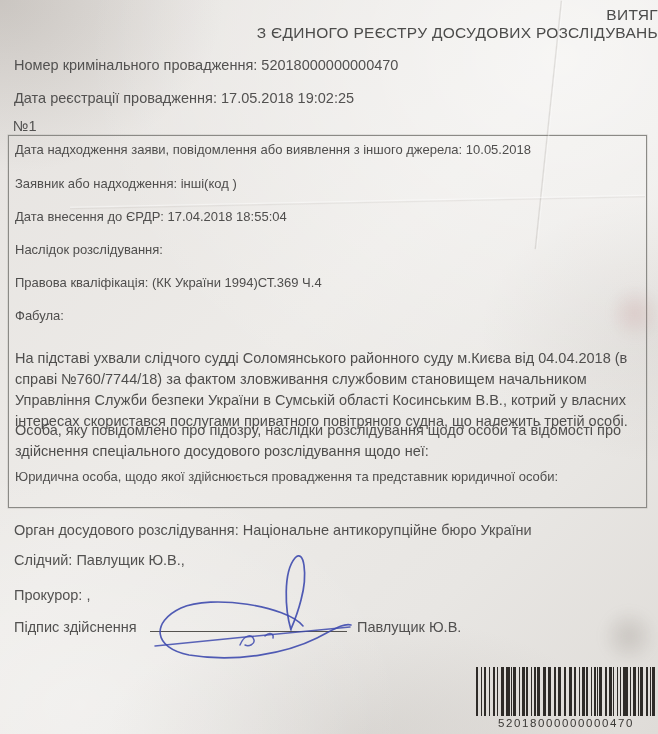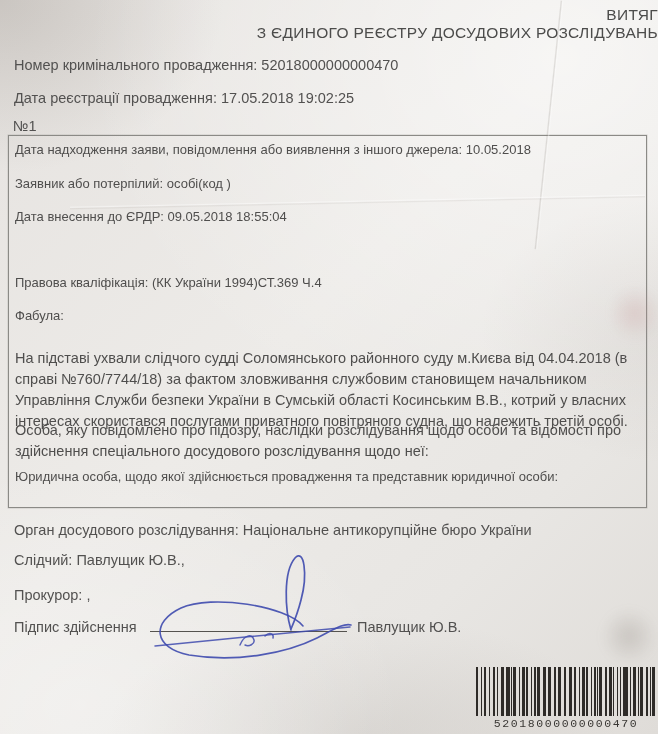--- a/index.html
+++ b/index.html
@@ -36,40 +36,41 @@
     background:radial-gradient(circle,rgba(196,148,148,.28),transparent 70%);}
   .smudge.gray{left:600px;top:608px;width:58px;height:56px;
     background:radial-gradient(circle,rgba(118,108,100,.22),transparent 70%);}
   .sig-underline{position:absolute;left:150px;top:631px;width:197px;border-top:1.6px solid #55534f;}
   .sig-svg{position:absolute;left:145px;top:548px;width:225px;height:118px;pointer-events:none;}
   .sig-svg path{fill:none;stroke-linecap:round;stroke-linejoin:round;}
   .barcode{position:absolute;left:476px;top:667px;width:180px;height:63px;text-align:center;}
   .barcode-bars{display:flex;width:180px;height:49px;overflow:hidden;}
   .barcode-bars i{flex:none;height:100%;background:#2e2b28;}
   .barcode-bars b{flex:none;height:100%;}
-  .barcode-number{display:block;margin-top:1px;font-family:Liberation Mono, monospace;
+  .barcode-number{display:block;margin-top:1px;font-family:Liberation Sans, sans-serif;
     font-size:11.5px;letter-spacing:1.6px;color:#3a3835;white-space:nowrap;}
 </style>
 </head>
 <body>
 
 <div class="paper">
 
   <div class="title" style="top:6px">ВИТЯГ</div>
   <div class="title" style="top:24px">З ЄДИНОГО РЕЄСТРУ ДОСУДОВИХ РОЗСЛІДУВАНЬ</div>
 
   <div class="line" style="top:55px">Номер кримінального провадження: 52018000000000470</div>
   <div class="line" style="top:88px">Дата реєстрації провадження: 17.05.2018 19:02:25</div>
 
   <div class="line" style="top:116px;left:13px">№1</div>
 
   <div class="record-box">
     <div class="bline" style="top:3px">Дата надходження заяви, повідомлення або виявлення з іншого джерела: 10.05.2018</div>
-    <div class="bline" style="top:37px">Заявник або потерпілий: особі(код )</div>
-    <div class="bline" style="top:70px">Дата внесення до ЄРДР: 09.05.2018 18:55:04</div>
+    <div class="bline" style="top:37px">Заявник або надходження: інші(код )</div>
+    <div class="bline" style="top:70px">Дата внесення до ЄРДР: 17.04.2018 18:55:04</div>
+    <div class="bline" style="top:103px">Наслідок розслідування:</div>
     <div class="bline" style="top:136px">Правова кваліфікація: (КК України 1994)СТ.369 Ч.4</div>
     <div class="bline" style="top:169px">Фабула:</div>
     <div class="bpara" style="top:212px">На підставі ухвали слідчого судді Соломянського районного суду м.Києва від 04.04.2018 (в справі №760/7744/18) за фактом зловживання службовим становищем начальником Управління Служби безпеки України в Сумській області Косинським В.В., котрий у власних інтересах скористався послугами приватного повітряного судна, що належить третій особі.</div>
     <div class="bpara" style="top:284px">Особа, яку повідомлено про підозру, наслідки розслідування щодо особи та відомості про здійснення спеціального досудового розслідування щодо неї:</div>
     <div class="bline" style="top:330px">Юридична особа, щодо якої здійснюється провадження та представник юридичної особи:</div>
   </div>
 
   <div class="line" style="top:550px">Слідчий: Павлущик Ю.В.,</div>
   <div class="line" style="top:520px">Орган досудового розслідування: Національне антикорупційне бюро України</div>
   <div class="line" style="top:585px">Прокурор: ,</div>

